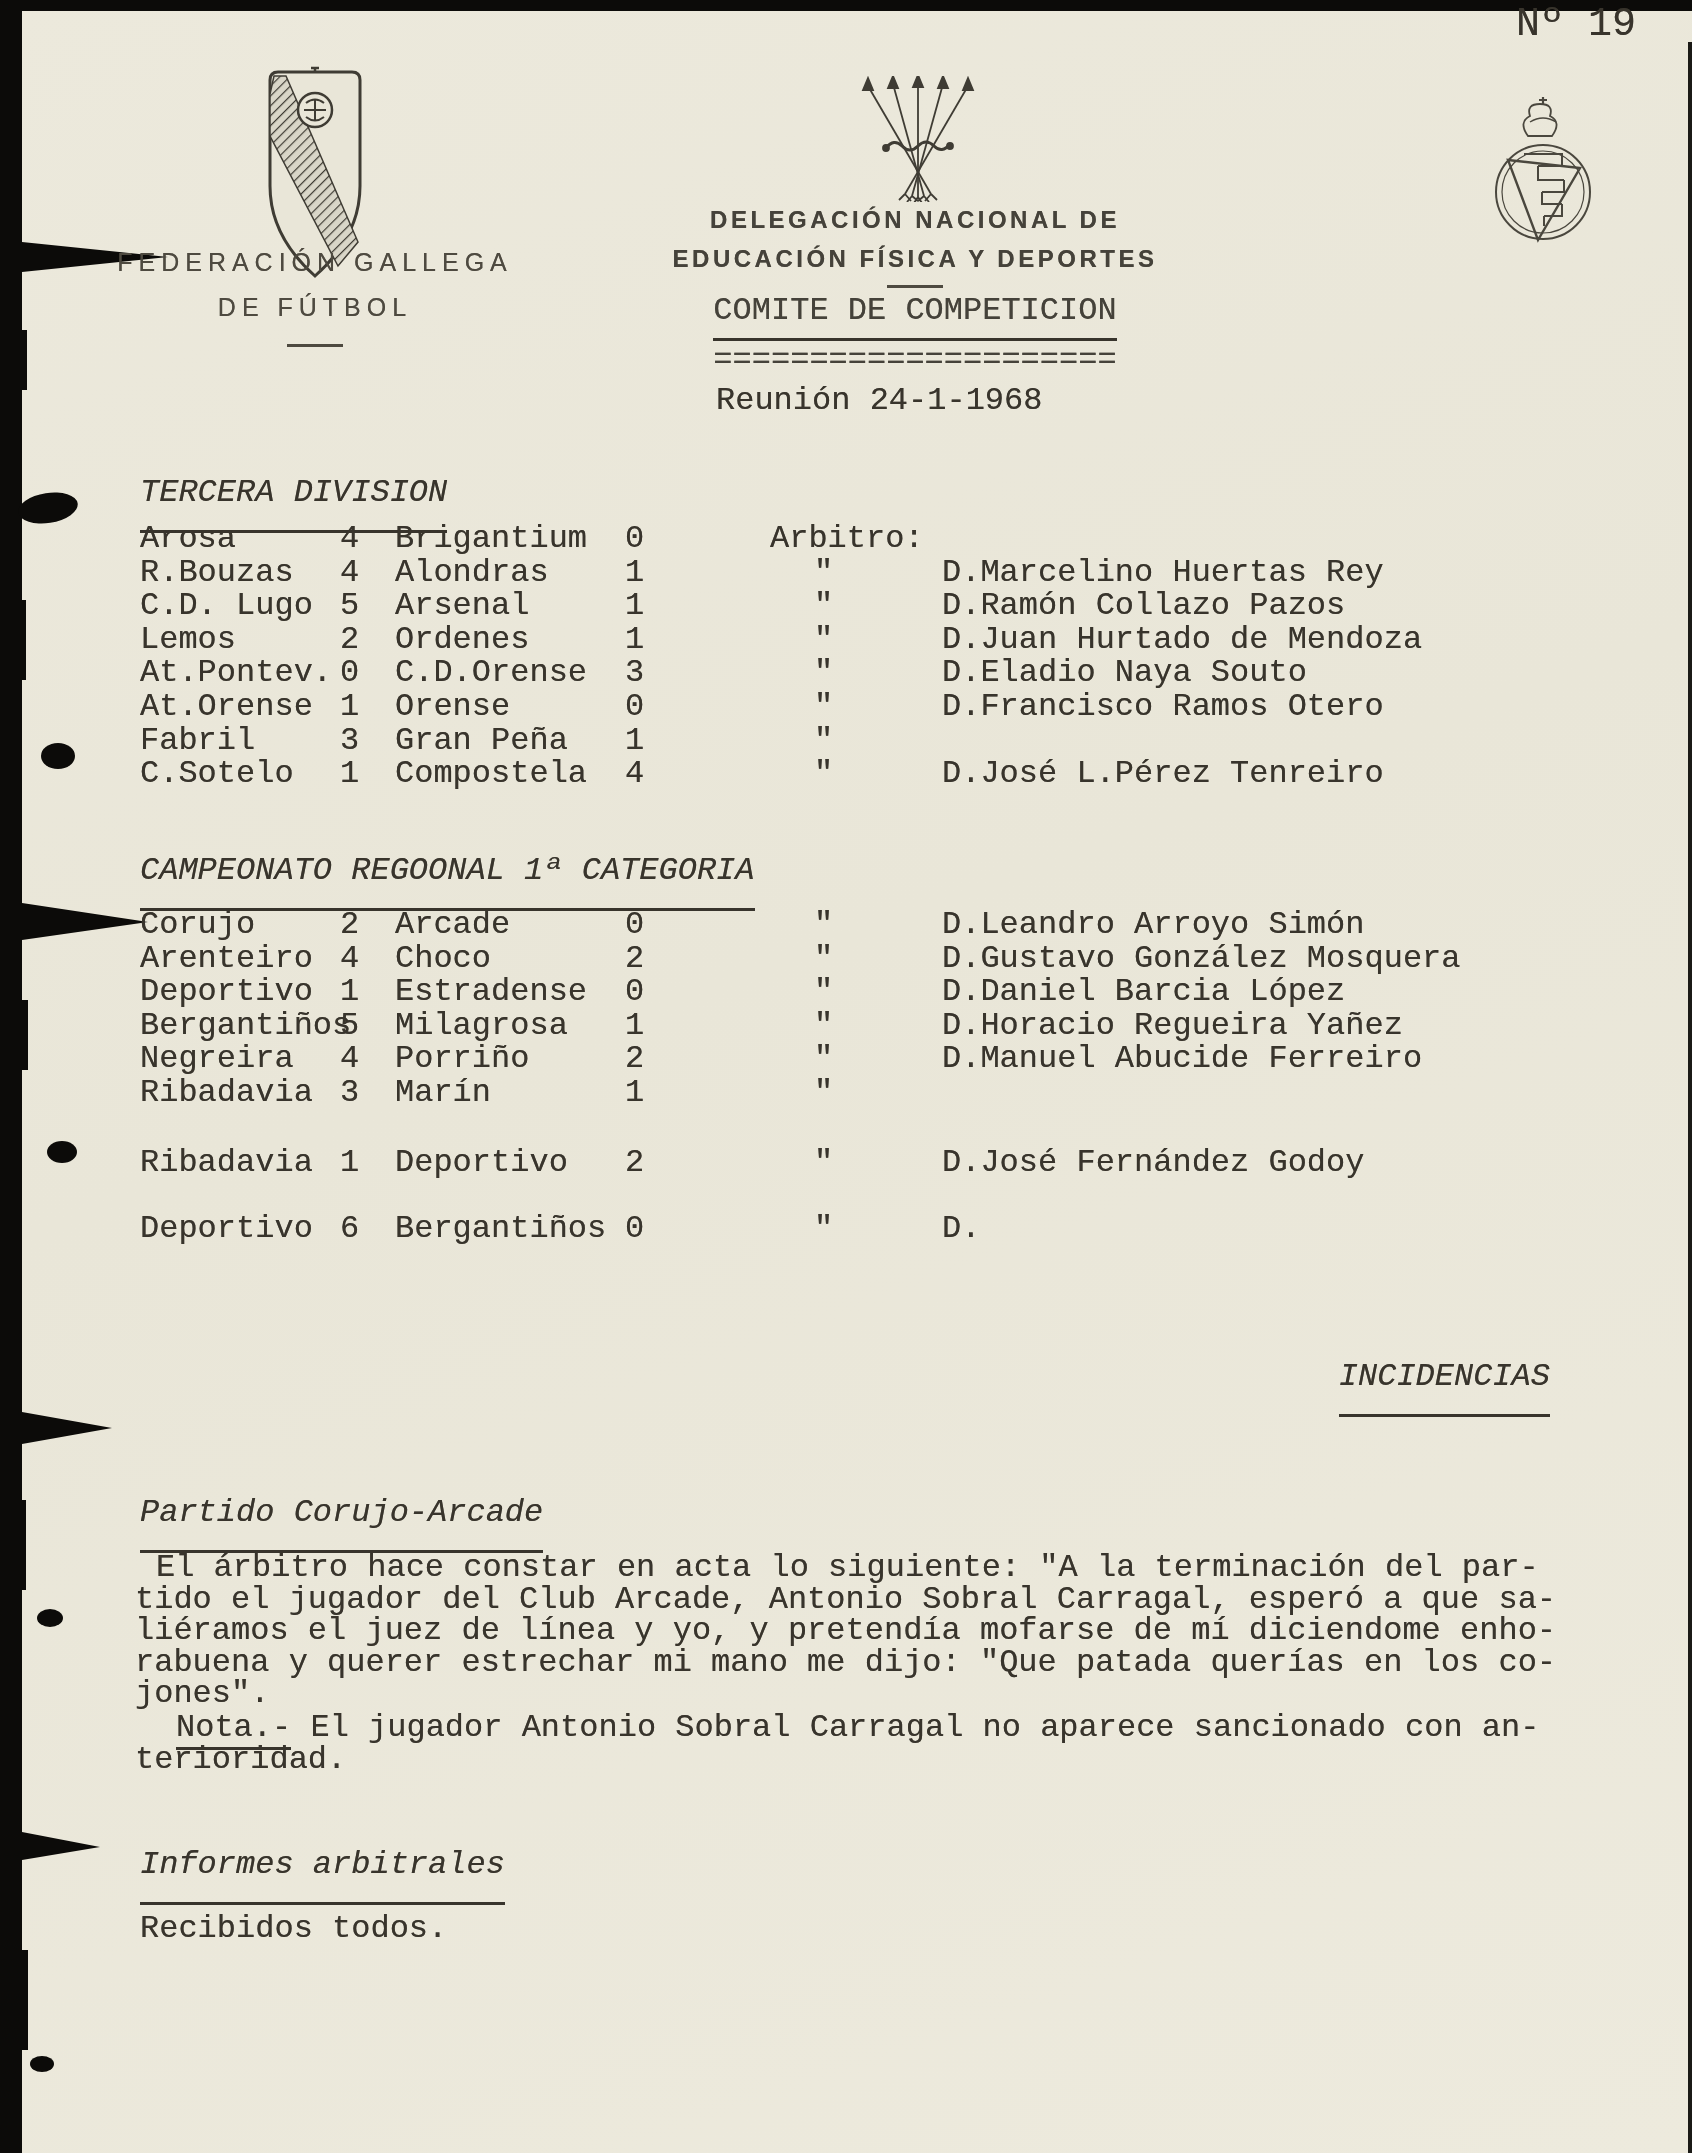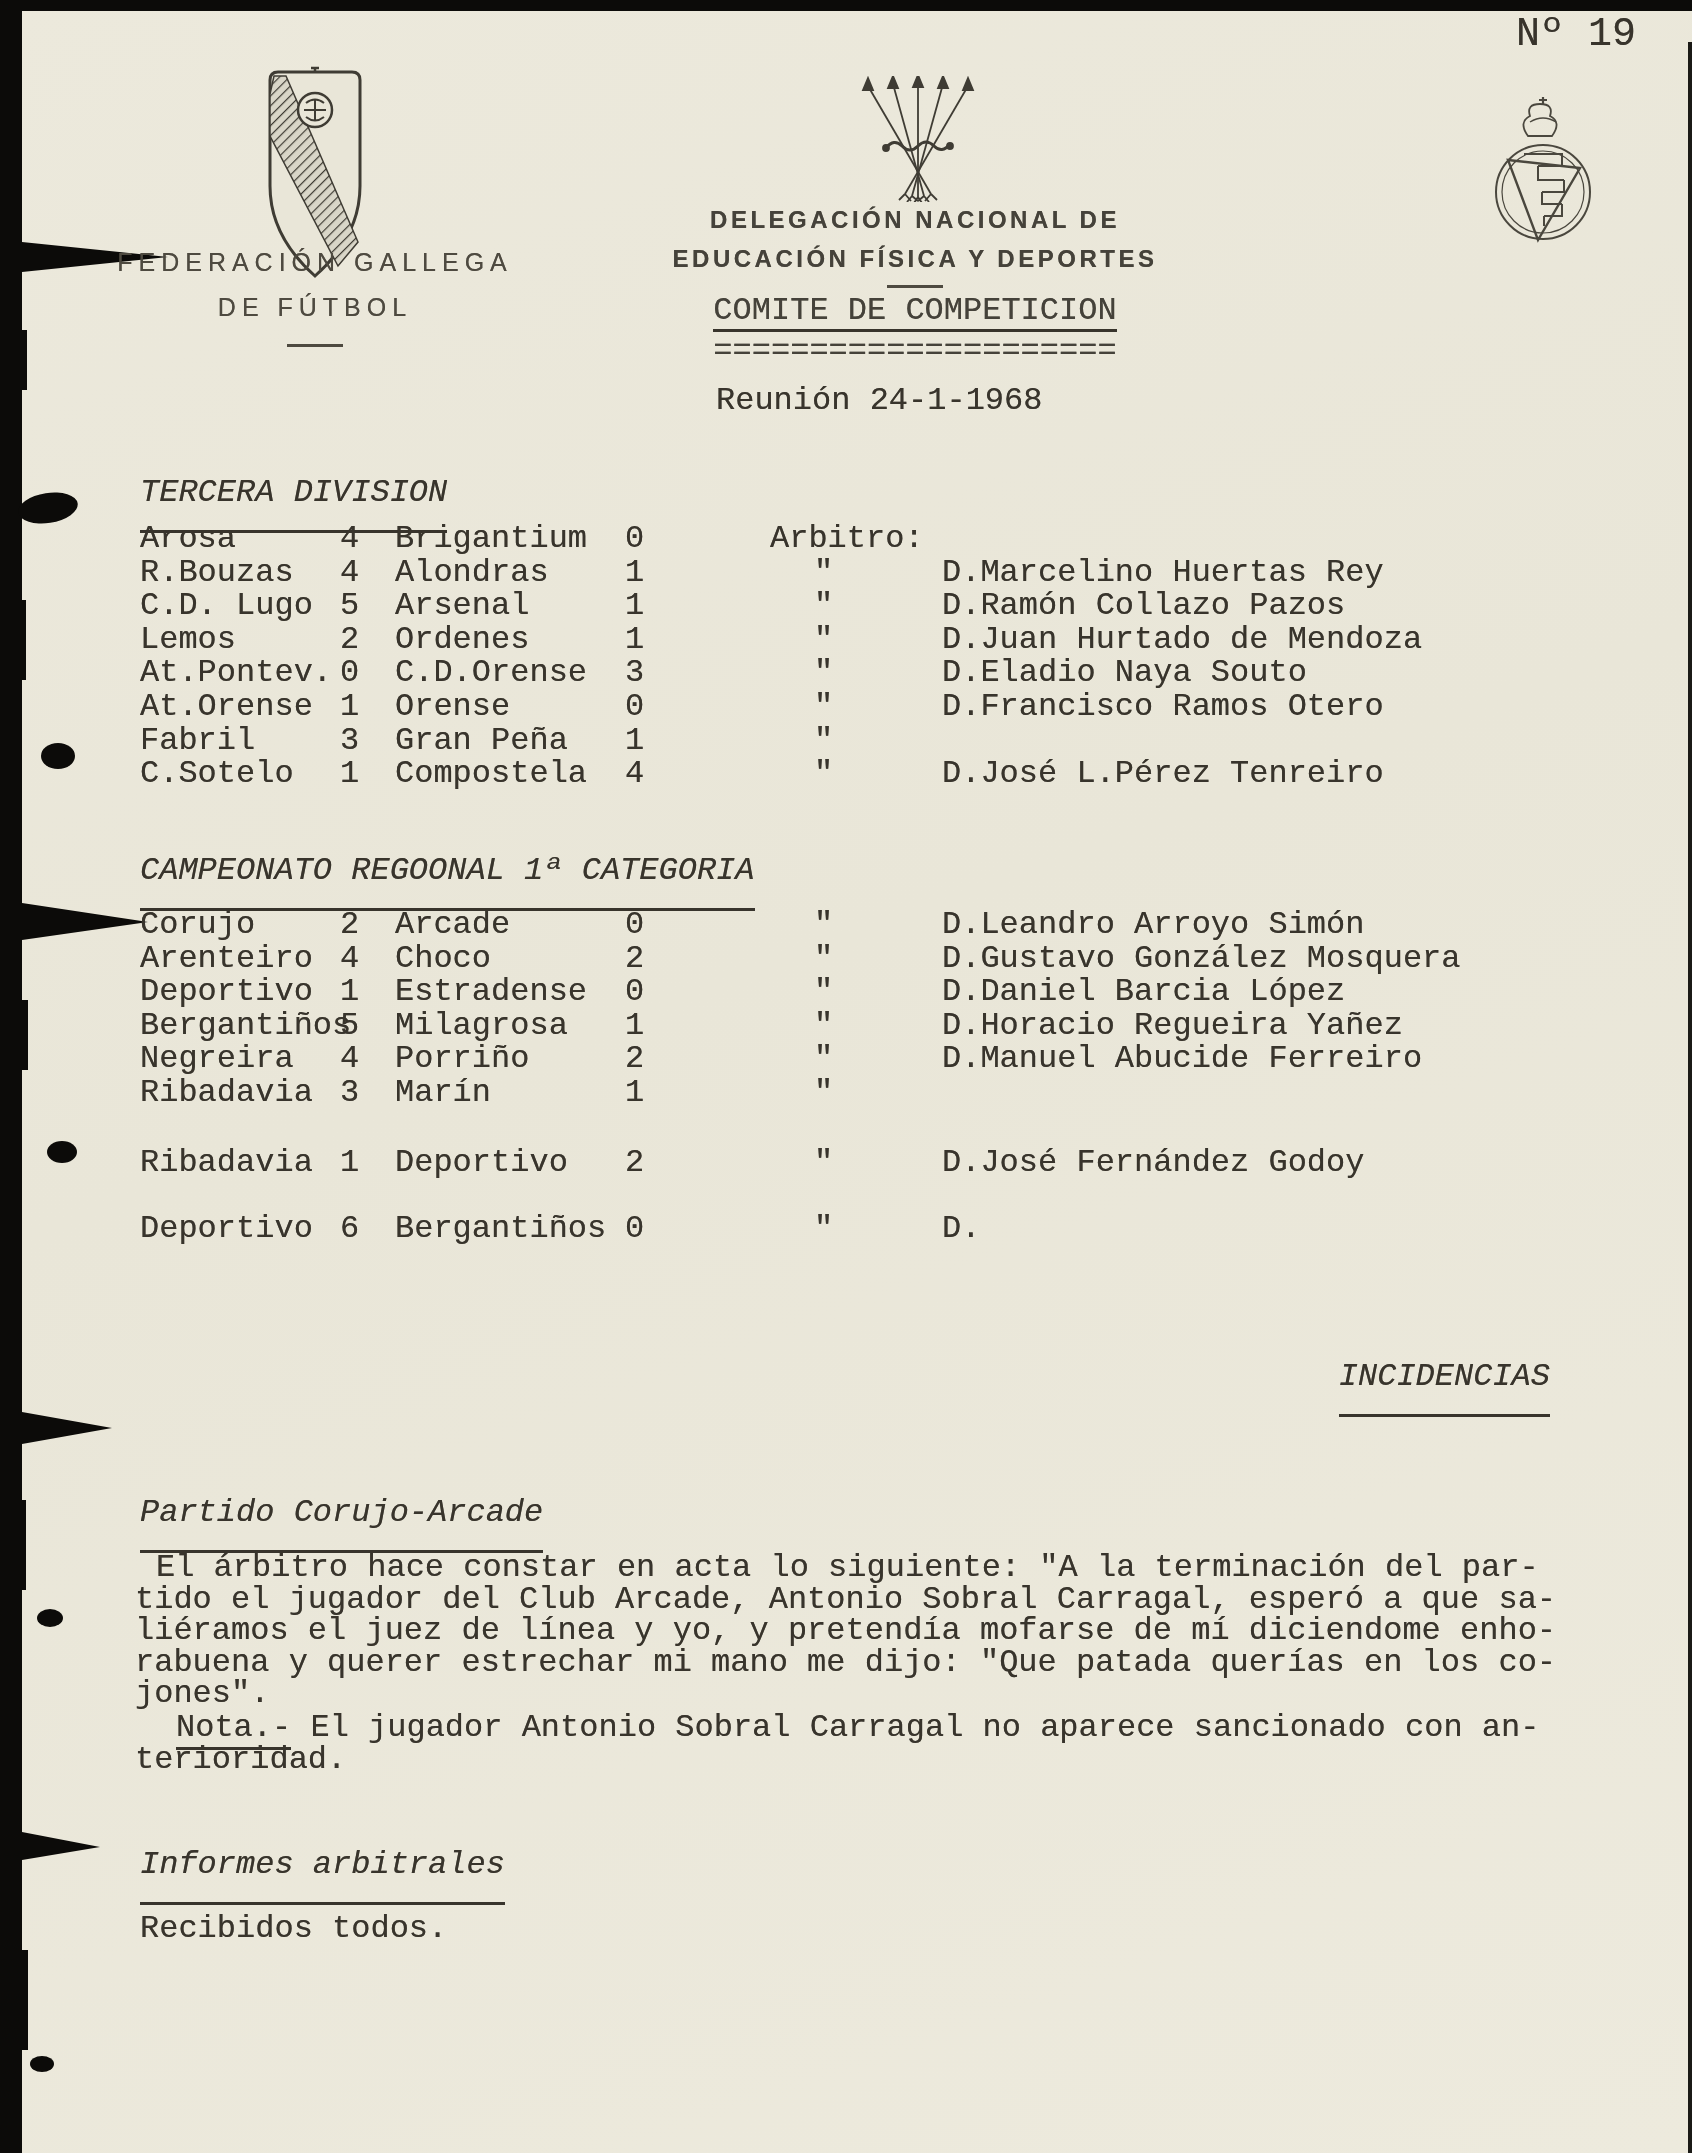--- a/index.html
+++ b/index.html
@@ -15,23 +15,23 @@
   .edge-svg{position:absolute;left:0;top:0;pointer-events:none;}
   
   .org-left{position:absolute;left:90px;top:248px;width:450px;text-align:center;
             font-family:"Liberation Sans",sans-serif;font-size:25px;letter-spacing:6px;color:#4e4a40;}
   .org-left .l2{margin-top:16px;}
   .dash-rule{height:3px;background:#4e4a40;width:56px;margin:0 auto;}
   .org-center{position:absolute;left:640px;top:206px;width:550px;text-align:center;color:#45423a;}
   .org-center .small{font-family:"Liberation Sans",sans-serif;font-size:24px;font-weight:700;letter-spacing:3.5px;}
   .org-center .small + .small{margin-top:11px;}
   .org-center .dash-rule{margin-top:12px;}
-  .committee{display:inline-block;margin-top:6px;font-size:32px;border-bottom:3px solid #38342c;padding-bottom:1px;}
+  .committee{display:inline-block;margin-top:6px;font-size:32px;border-bottom:3px solid #38342c;padding-bottom:10px;}
   .eqrule{margin-top:2px;font-size:32px;letter-spacing:0;}
-  .no-label{position:absolute;left:1516px;top:18px;font-size:40px;}
+  .no-label{position:absolute;left:1516px;top:8px;font-size:40px;}
   .meeting{position:absolute;left:716px;top:384px;}
   
   .headu{display:inline-block;border-bottom:3px solid #38342c;padding-bottom:20px;font-style:italic;}
   
   .results{position:absolute;left:140px;width:1450px;}
   .rrow{display:grid;grid-template-columns:200px 55px 230px 145px 172px 1fr;height:33.6px;}
   .rrow span{white-space:nowrap;overflow:visible;}
   .rrow .q{padding-left:44px;}
   .centerwrap{position:absolute;left:140px;width:1410px;text-align:right;}
   .para{position:absolute;left:135px;width:1460px;}

